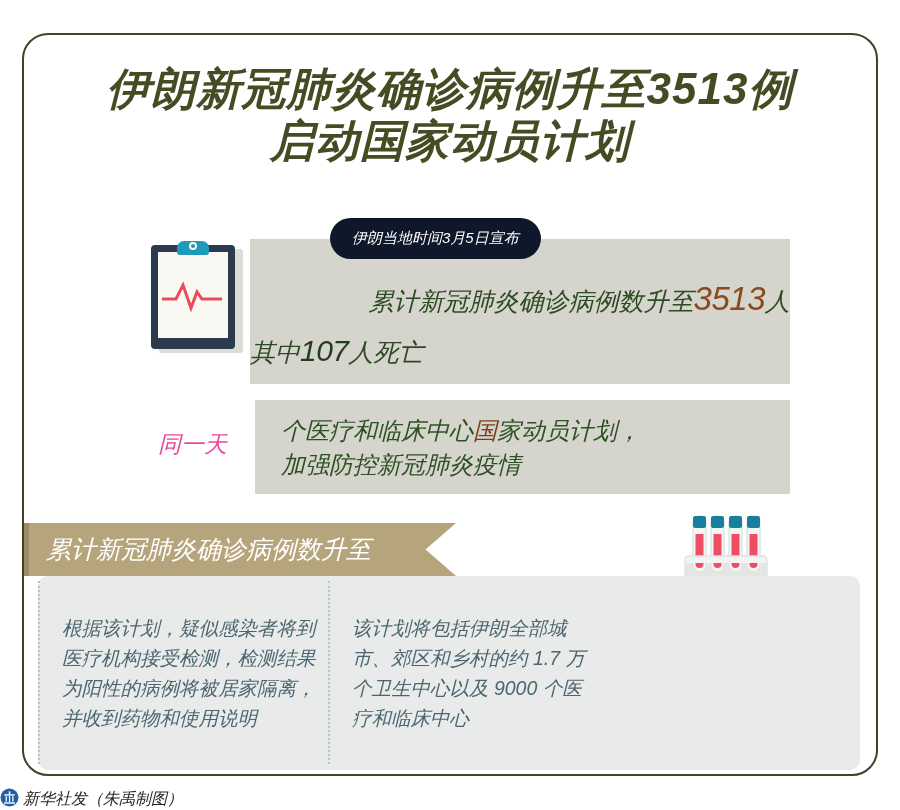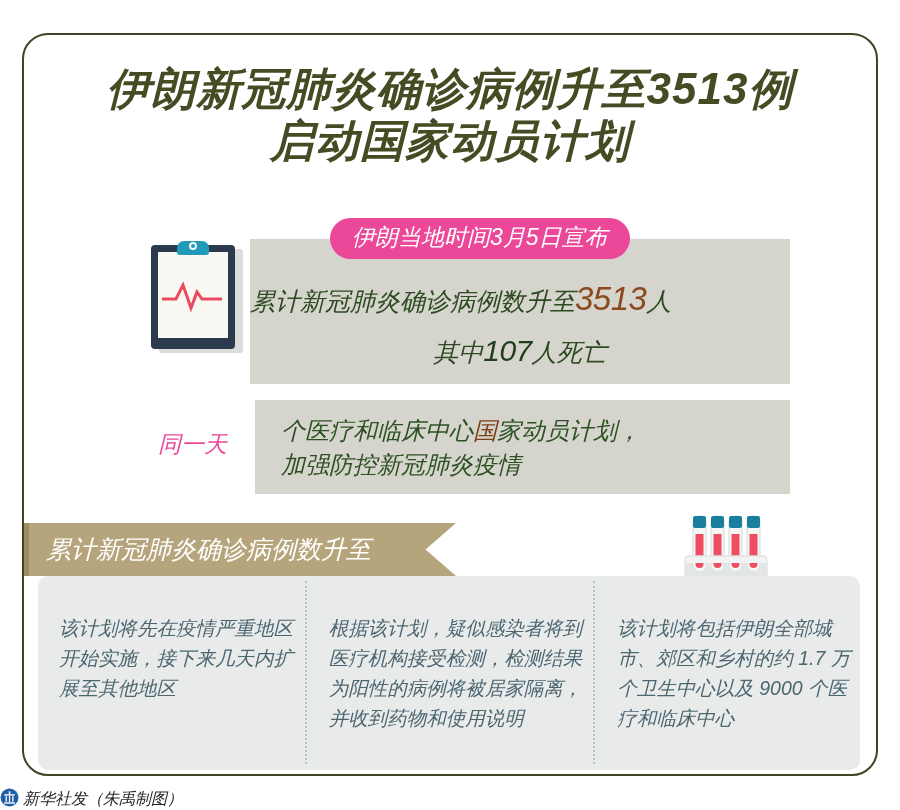--- a/index.html
+++ b/index.html
@@ -98,43 +98,43 @@
   .box1 {
     position: absolute;
     left: 250px; top: 223px;
     width: 540px; height: 145px;
     background: #d6d5cd;
   }
   .pill {
     position: absolute;
     left: 330px; top: 202px;
     padding: 6px 22px 8px 22px;
-    background: #ec4899;
+    background: #0f172a;
     border-radius: 22px;
     color: #ffffff;
-    font-size: 23px;
+    font-size: 15px;
     line-height: 27px;
     font-weight: normal;
     white-space: nowrap;
   }
   .box1-l1 {
     position: absolute;
     left: 250px; top: 268px;
     width: 540px;
-    text-align: left;
+    text-align: right;
     font-size: 25px;
     line-height: 30px;
     color: #2d4a22;
     white-space: nowrap;
   }
   .box1-l2 {
     position: absolute;
     left: 250px; top: 320px;
     width: 540px;
-    text-align: center;
+    text-align: left;
     font-size: 25px;
     line-height: 30px;
     color: #2d4a22;
     white-space: nowrap;
   }
   .num-big {
     font-size: 33px;
     color: #8a4a1e;
     letter-spacing: -0.5px;
   }
@@ -323,23 +323,20 @@
 
   <div class="ribbon">
     <div class="ribbon-edge"></div>
     <div class="ribbon-body"></div>
     <div class="ribbon-tail"></div>
   </div>
   <div class="ribbon-text">累计新冠肺炎确诊病例数升至</div>
 
   <div class="bottom-panel"></div>
   <div class="cols">
-    <div class="col c1">
-      <p>该计划将先在疫情严重地区开始实施，接下来几天内扩展至其他地区</p>
-    </div>
     <div class="divider"></div>
     <div class="col c2">
       <p>根据该计划，疑似感染者将到医疗机构接受检测，检测结果为阳性的病例将被居家隔离，并收到药物和使用说明</p>
     </div>
     <div class="divider"></div>
     <div class="col c3">
       <p>该计划将包括伊朗全部城市、郊区和乡村的约 1.7 万个卫生中心以及 9000 个医疗和临床中心</p>
     </div>
   </div>
 

